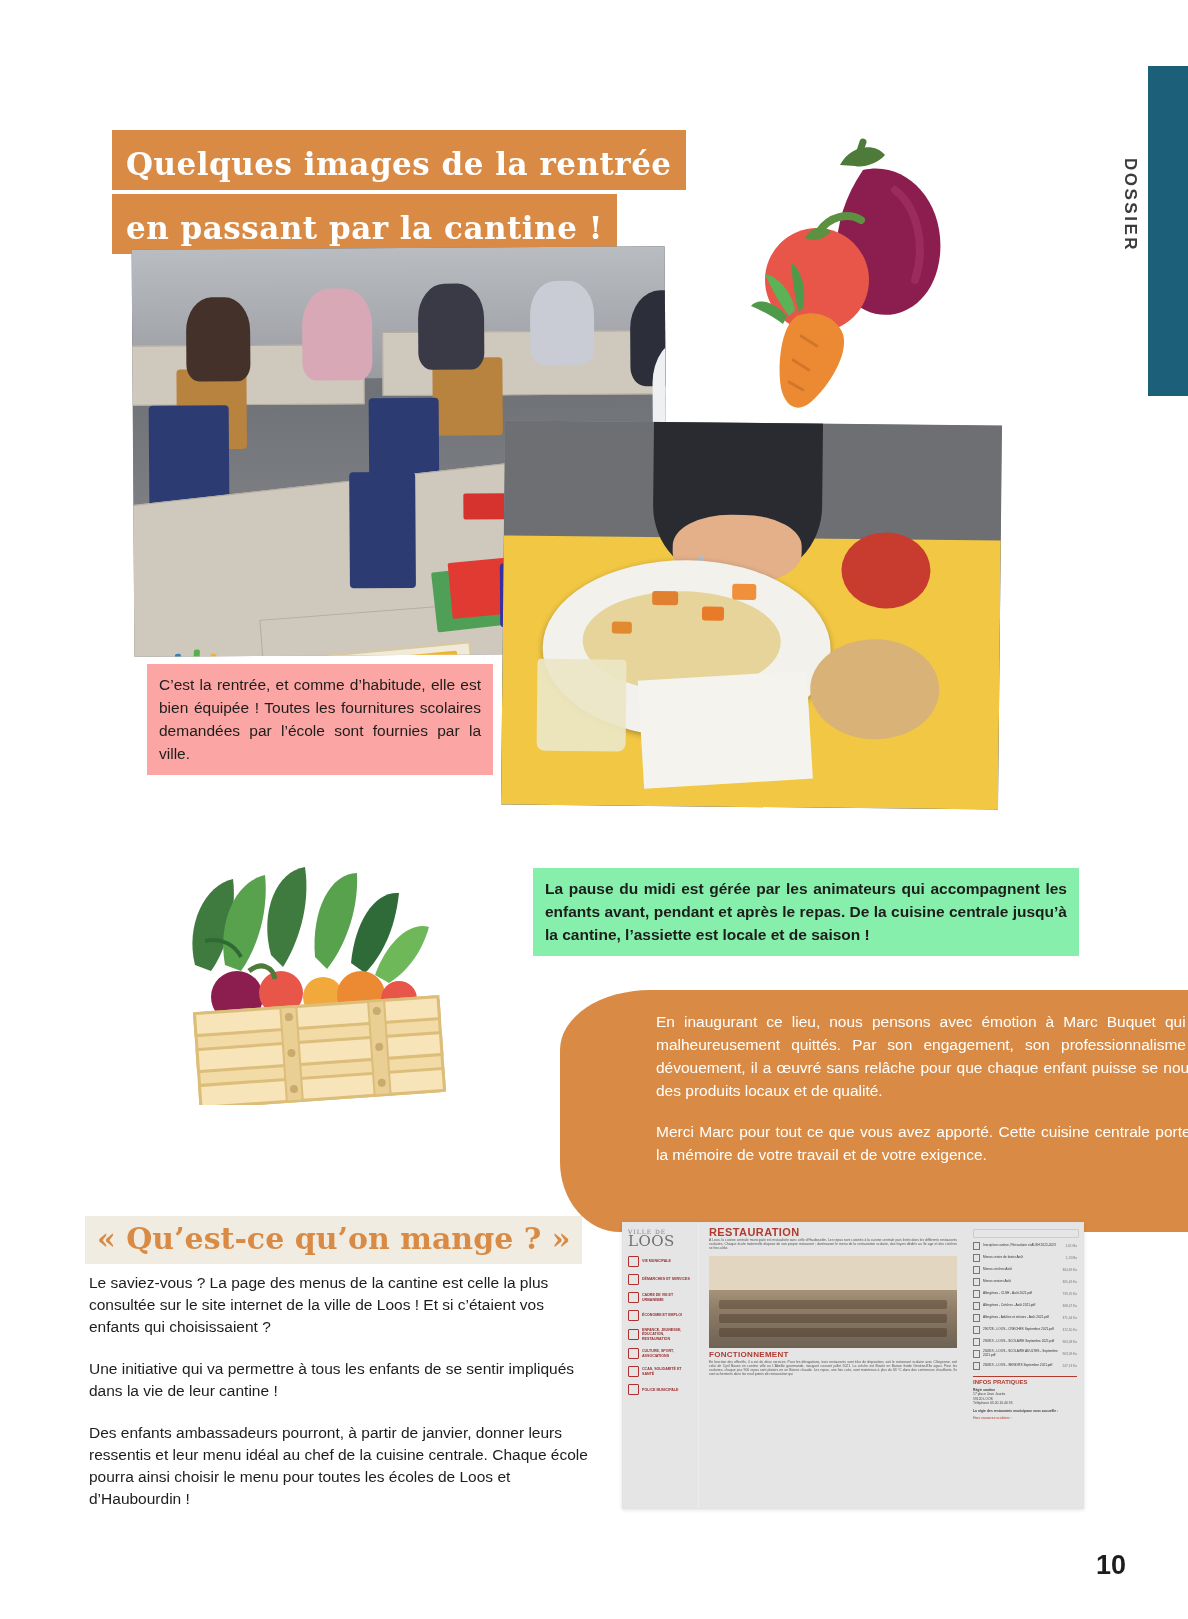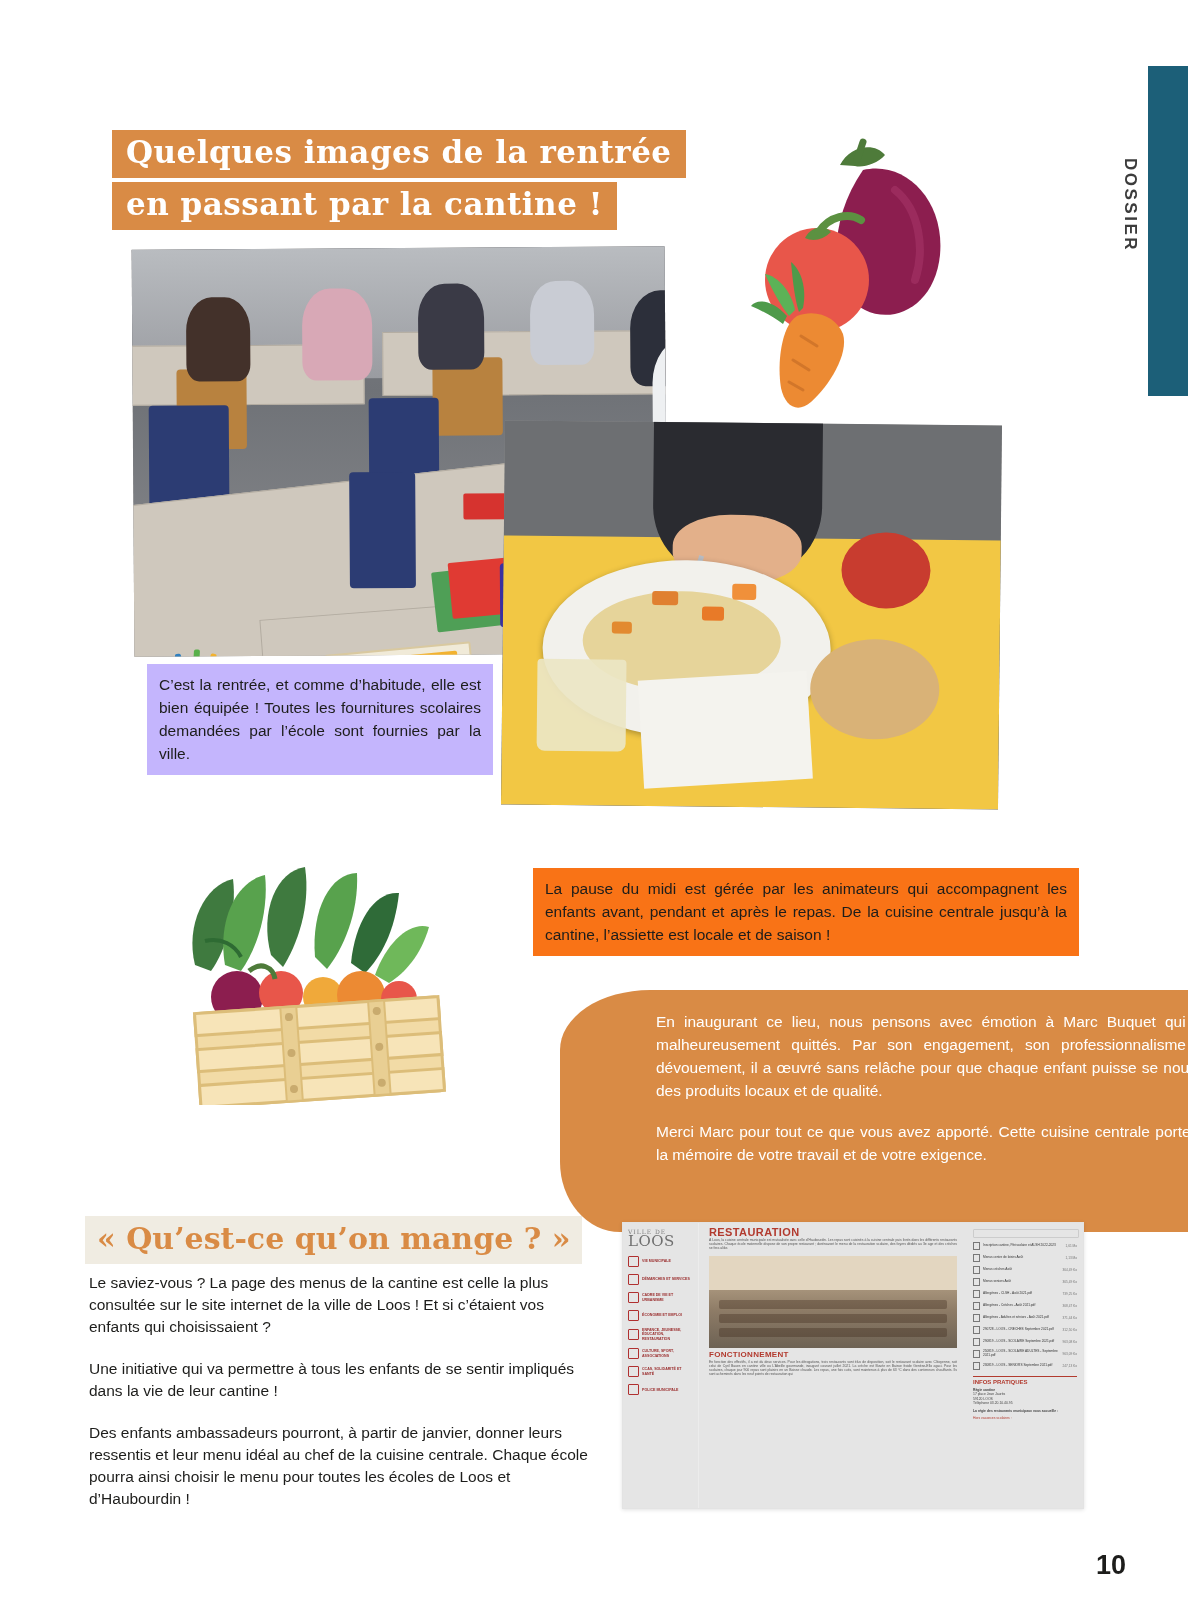--- a/index.html
+++ b/index.html
@@ -45,21 +45,21 @@
     width: 580px;
   }
   .title-line {
     display: inline-block;
     background: #d98b45;
     color: #ffffff;
     font-family: "DejaVu Serif", serif;
     font-weight: 700;
     font-size: 31px;
     line-height: 44px;
-    padding: 0 14px 4px 14px;
+    padding: 12px 14px 4px 14px;
     margin-bottom: 4px;
     letter-spacing: 0.5px;
   }
 
   .subtitle-block {
     position: absolute;
     left: 85px;
     top: 1216px;
     width: 540px;
   }
@@ -124,29 +124,30 @@
     font-size: 15.5px;
     line-height: 23px;
     color: #1d1d1b;
     text-align: justify;
     font-family: "Liberation Sans", sans-serif;
   }
   .callout-green-1 {
     left: 147px;
     top: 664px;
     width: 322px;
-    background: #c4b5fd;
+    background: #fca5a5;
     padding: 9px 12px 10px 12px;
   }
   .callout-green-2 {
     left: 533px;
     top: 868px;
     width: 522px;
-    background: #f97316;
+    background: #86efac;
     padding: 9px 12px 10px 12px;
+    font-weight: bold;
   }
   .callout-orange {
     left: 560px;
     top: 990px;
     width: 590px;
     min-height: 200px;
     background: #d98b45;
     color: #ffffff;
     padding: 20px 34px 22px 96px;
     border-radius: 90px 40px 70px 60px / 60px 60px 50px 70px;

